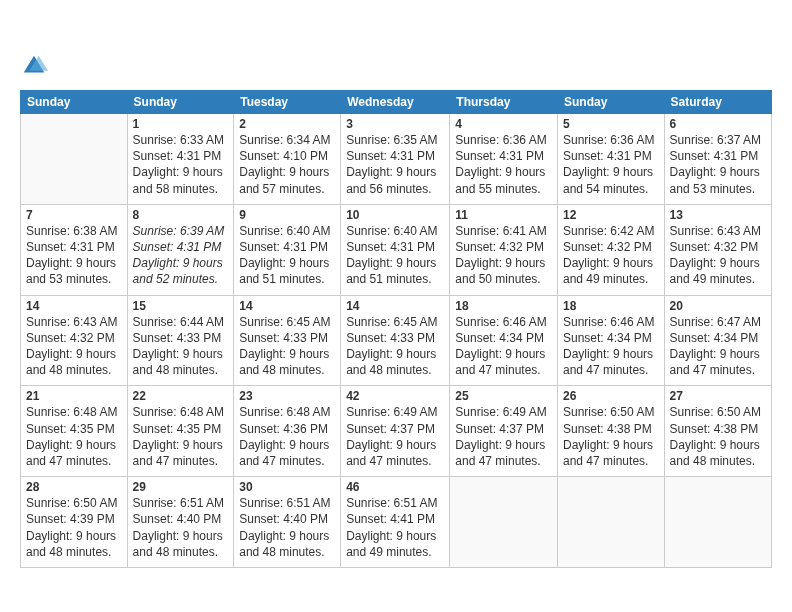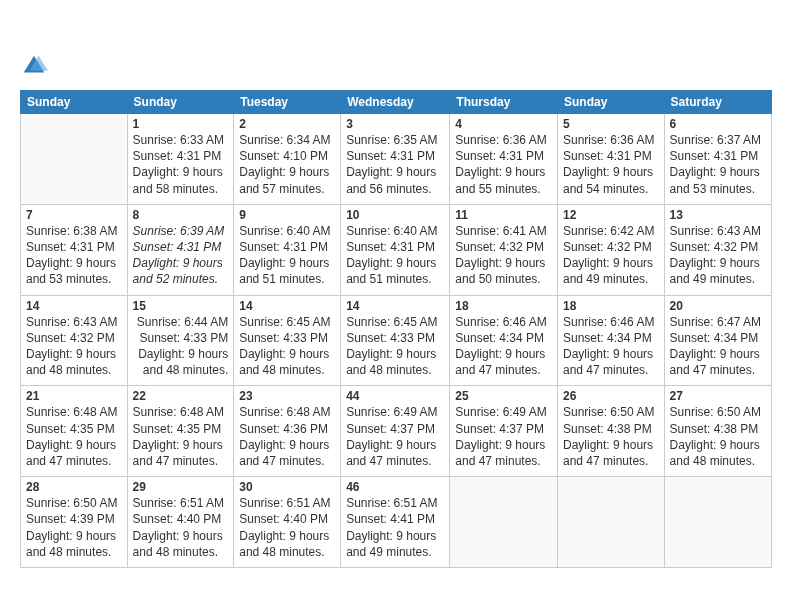--- a/index.html
+++ b/index.html
@@ -218,21 +218,21 @@
         </tr>
         <tr>
           <td>
             <span class="day-number">14</span>
             <div class="day-info" style="white-space: pre-line;">Sunrise: 6:43 AM
 Sunset: 4:32 PM
 Daylight: 9 hours and 48 minutes.</div>
           </td>
           <td>
             <span class="day-number">15</span>
-            <div class="day-info" style="white-space: pre-line; text-align: right;">Sunrise: 6:44 AM
+            <div class="day-info" style="white-space: pre-line;">Sunrise: 6:44 AM
 Sunset: 4:33 PM
 Daylight: 9 hours and 48 minutes.</div>
           </td>
           <td>
             <span class="day-number">14</span>
             <div class="day-info" style="white-space: pre-line;">Sunrise: 6:45 AM
 Sunset: 4:33 PM
 Daylight: 9 hours and 48 minutes.</div>
           </td>
           <td>
@@ -273,21 +273,21 @@
 Sunset: 4:35 PM
 Daylight: 9 hours and 47 minutes.</div>
           </td>
           <td>
             <span class="day-number">23</span>
             <div class="day-info" style="white-space: pre-line;">Sunrise: 6:48 AM
 Sunset: 4:36 PM
 Daylight: 9 hours and 47 minutes.</div>
           </td>
           <td>
-            <span class="day-number">44</span>
+            <span class="day-number">42</span>
             <div class="day-info" style="white-space: pre-line;">Sunrise: 6:49 AM
 Sunset: 4:37 PM
 Daylight: 9 hours and 47 minutes.</div>
           </td>
           <td>
             <span class="day-number">25</span>
             <div class="day-info" style="white-space: pre-line;">Sunrise: 6:49 AM
 Sunset: 4:37 PM
 Daylight: 9 hours and 47 minutes.</div>
           </td>

